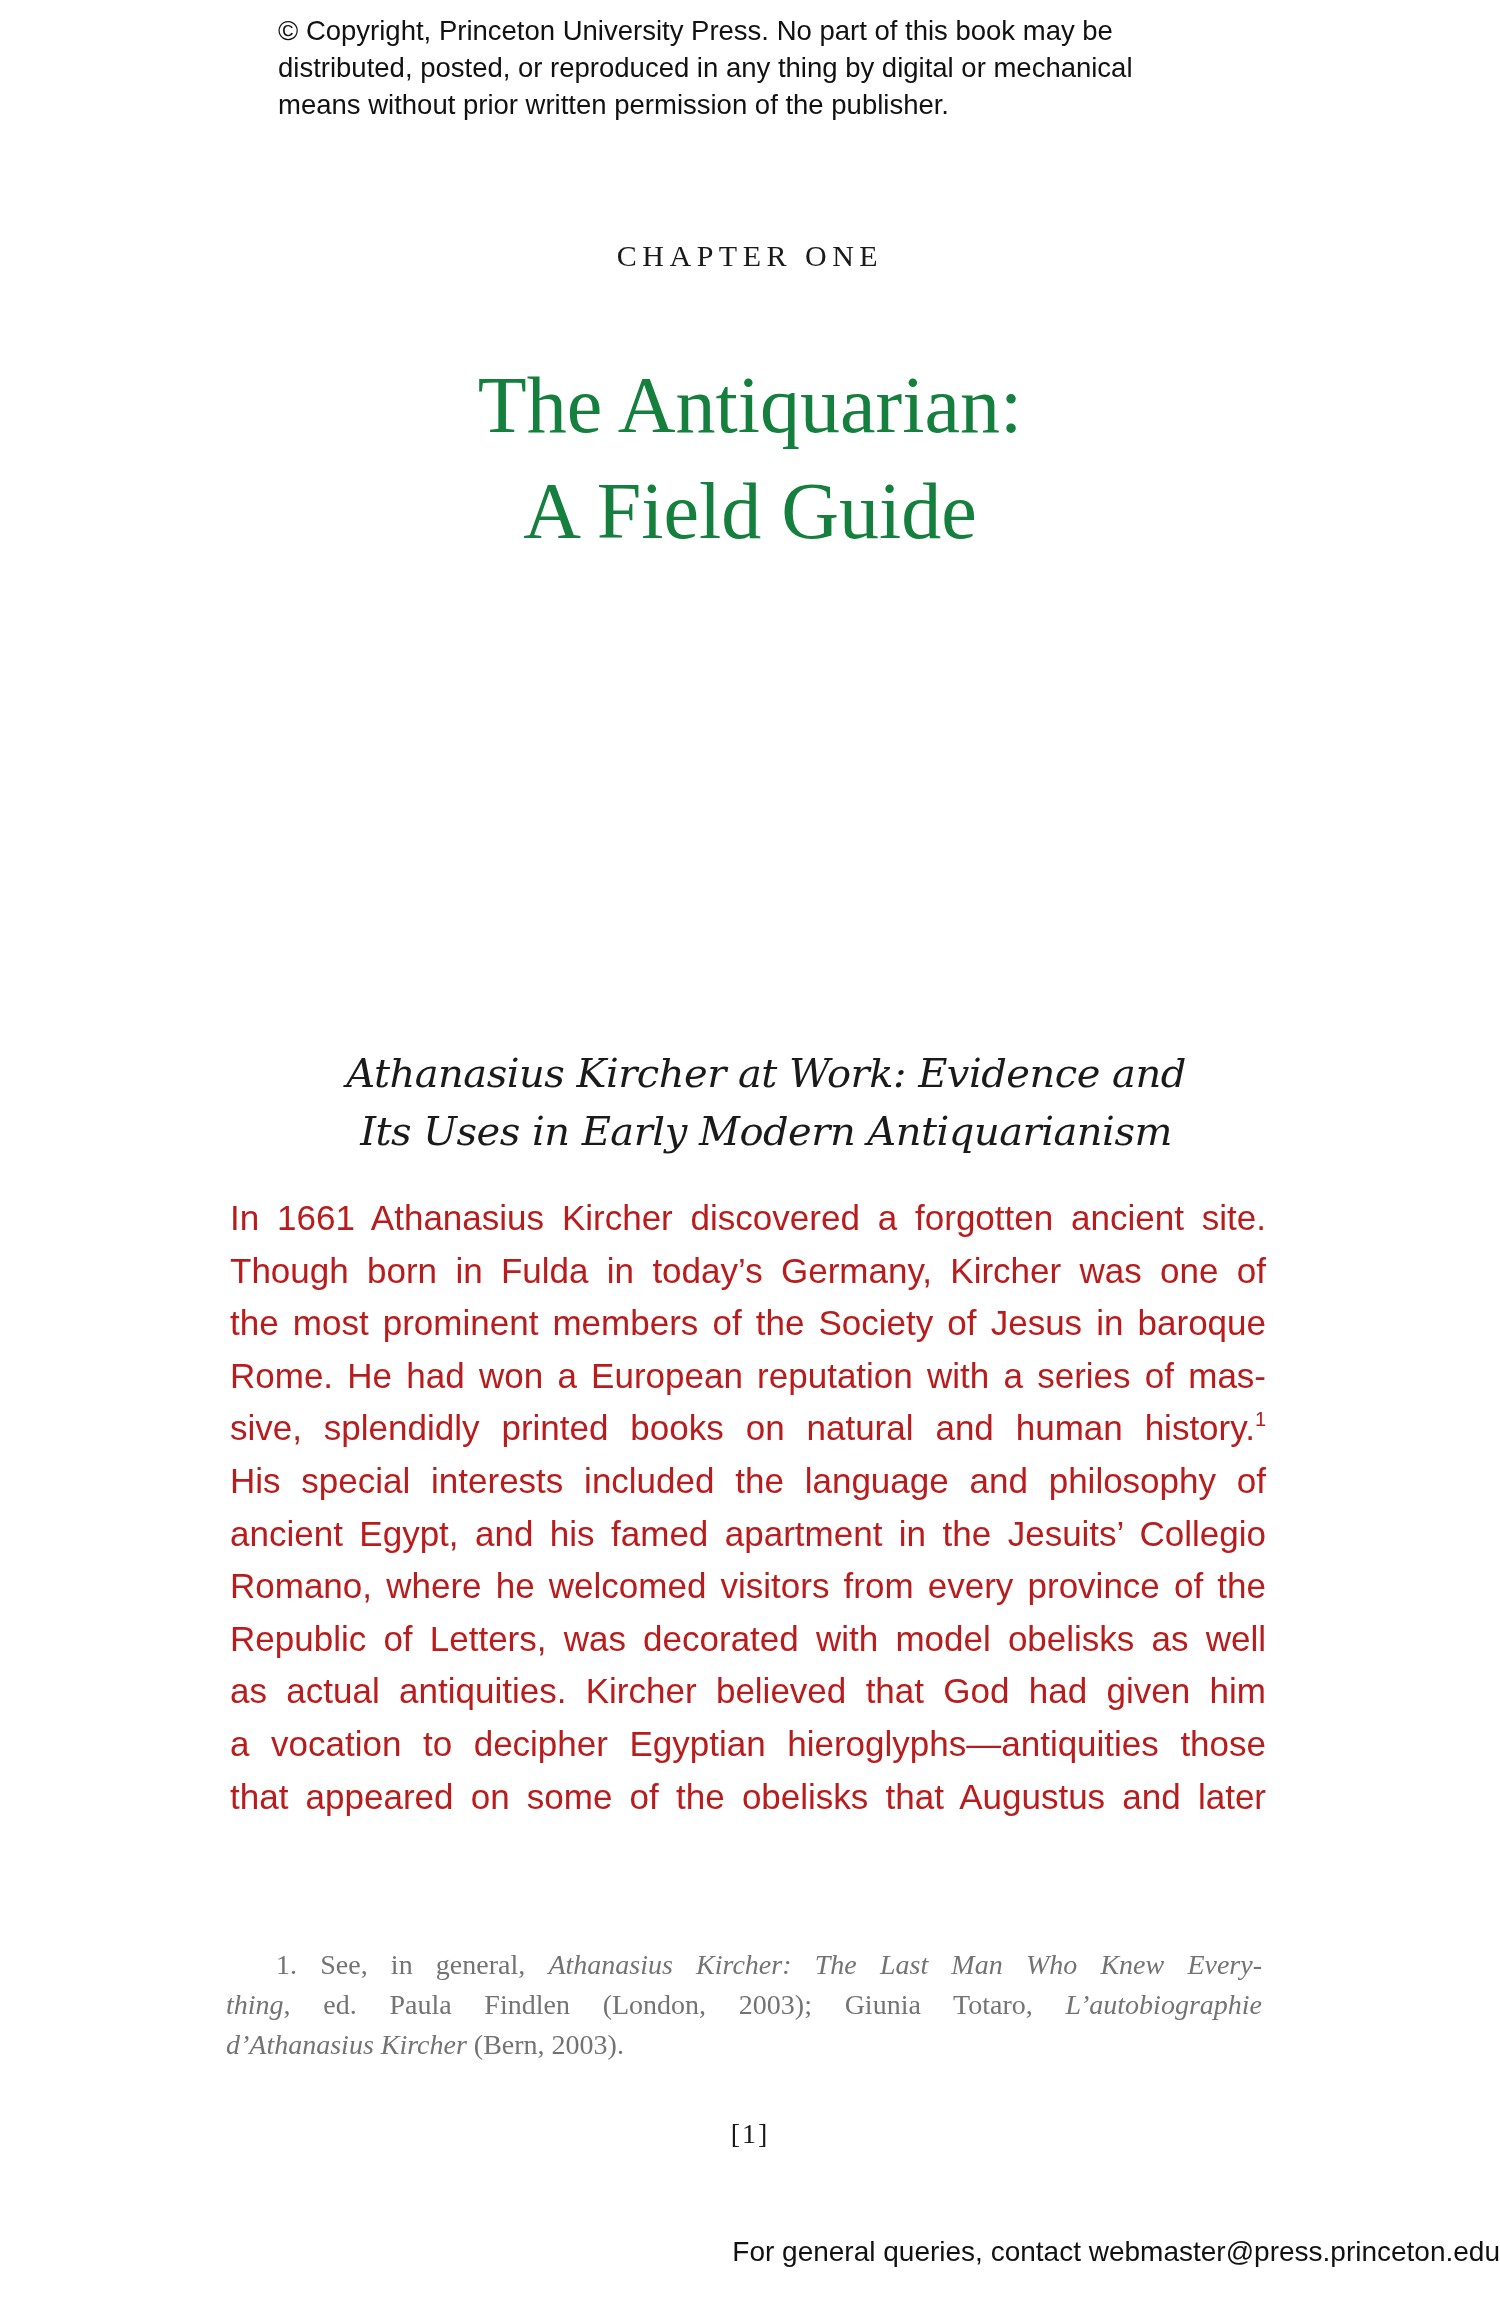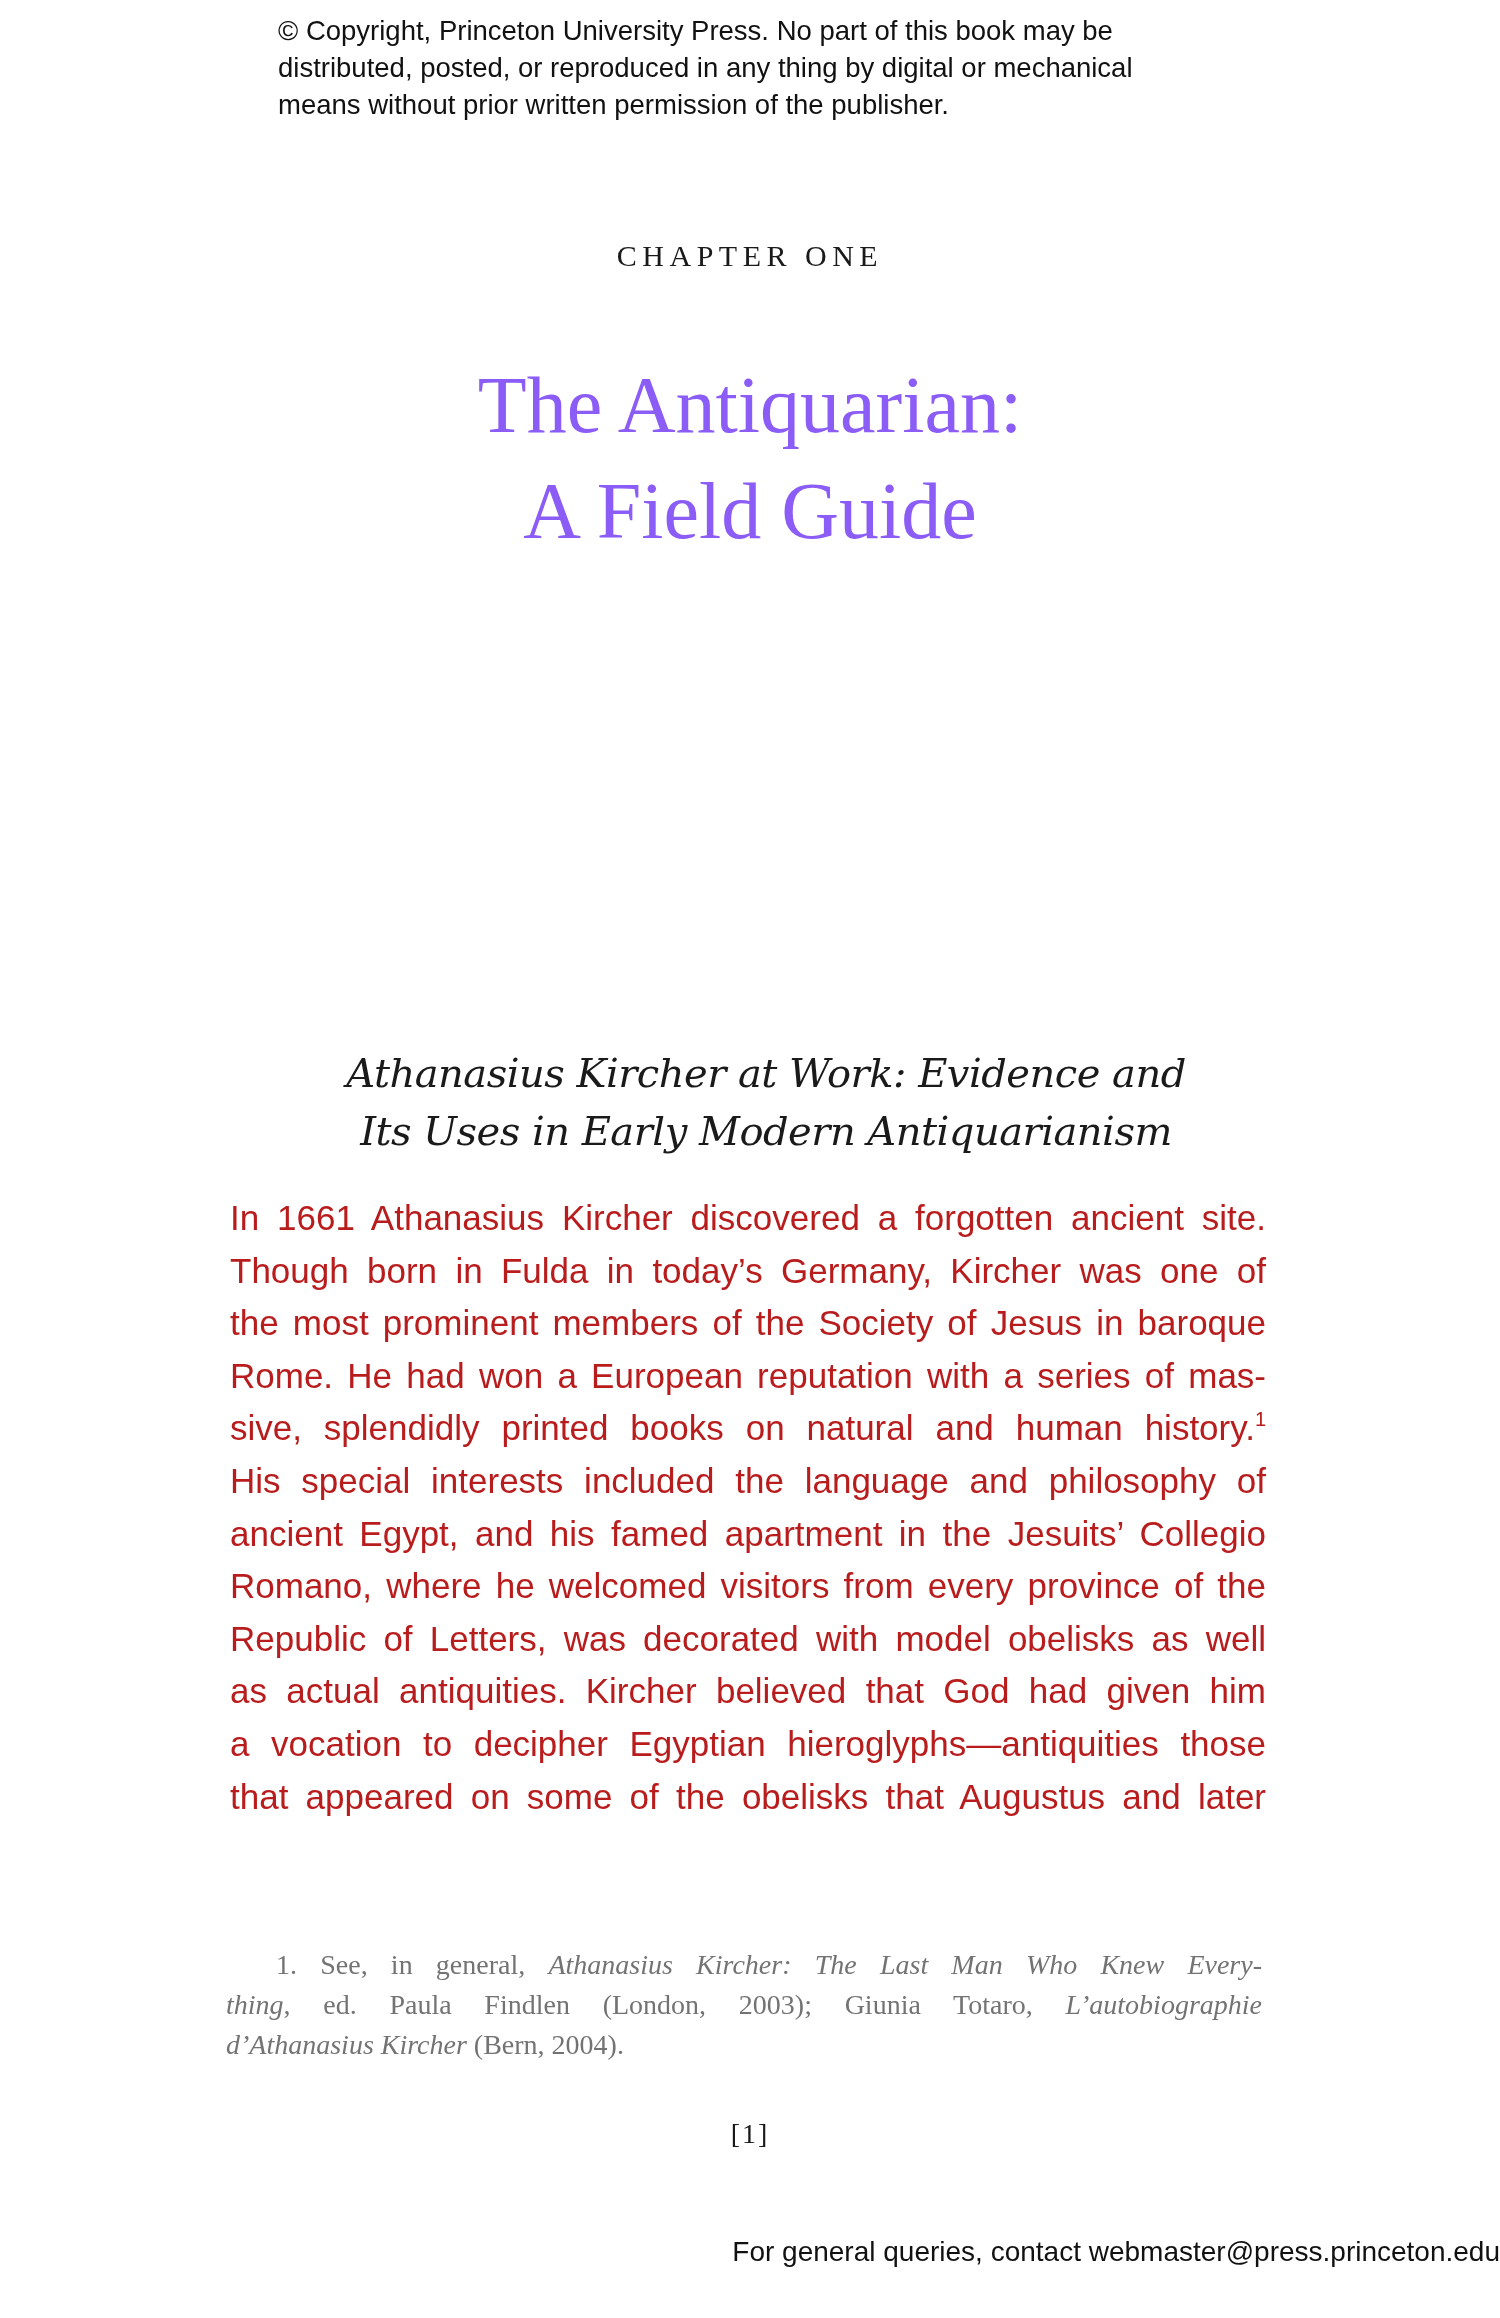--- a/index.html
+++ b/index.html
@@ -39,21 +39,21 @@
     }
     .chapter-title {
       position: absolute;
       left: 0;
       width: 1500px;
       top: 352px;
       text-align: center;
       font-family: "Liberation Serif", serif;
       font-size: 80px;
       line-height: 106px;
-      color: #8b5cf6;
+      color: #15803d;
     }
     .chapter-title div { white-space: nowrap; }
     .section-heading {
       position: absolute;
       left: 16px;
       width: 1500px;
       top: 1044px;
       text-align: center;
       font-family: "DejaVu Serif", serif;
       font-style: italic;
@@ -156,18 +156,18 @@
   <div class="line">Romano, where he welcomed visitors from every province of the</div>
   <div class="line">Republic of Letters, was decorated with model obelisks as well</div>
   <div class="line">as actual antiquities. Kircher believed that God had given him</div>
   <div class="line">a vocation to decipher Egyptian hieroglyphs—antiquities those</div>
   <div class="line">that appeared on some of the obelisks that Augustus and later</div>
 </div>
 
 <div class="footnote">
   <div class="line first"><span>1.</span> <span>See, in general,</span> <em>Athanasius Kircher: The Last Man Who Knew Every-</em></div>
   <div class="line"><em>thing</em><span>, ed. Paula Findlen (London, 2003); Giunia Totaro,</span> <em>L’autobiographie</em></div>
-  <div class="line last"><em>d’Athanasius Kircher</em><span> (Bern, 2004).</span></div>
+  <div class="line last"><em>d’Athanasius Kircher</em><span> (Bern, 2003).</span></div>
 </div>
 
 <div class="page-number">[1]</div>
 
 <div class="contact">For general queries, contact webmaster@press.princeton.edu</div>
 
 </body></html>

